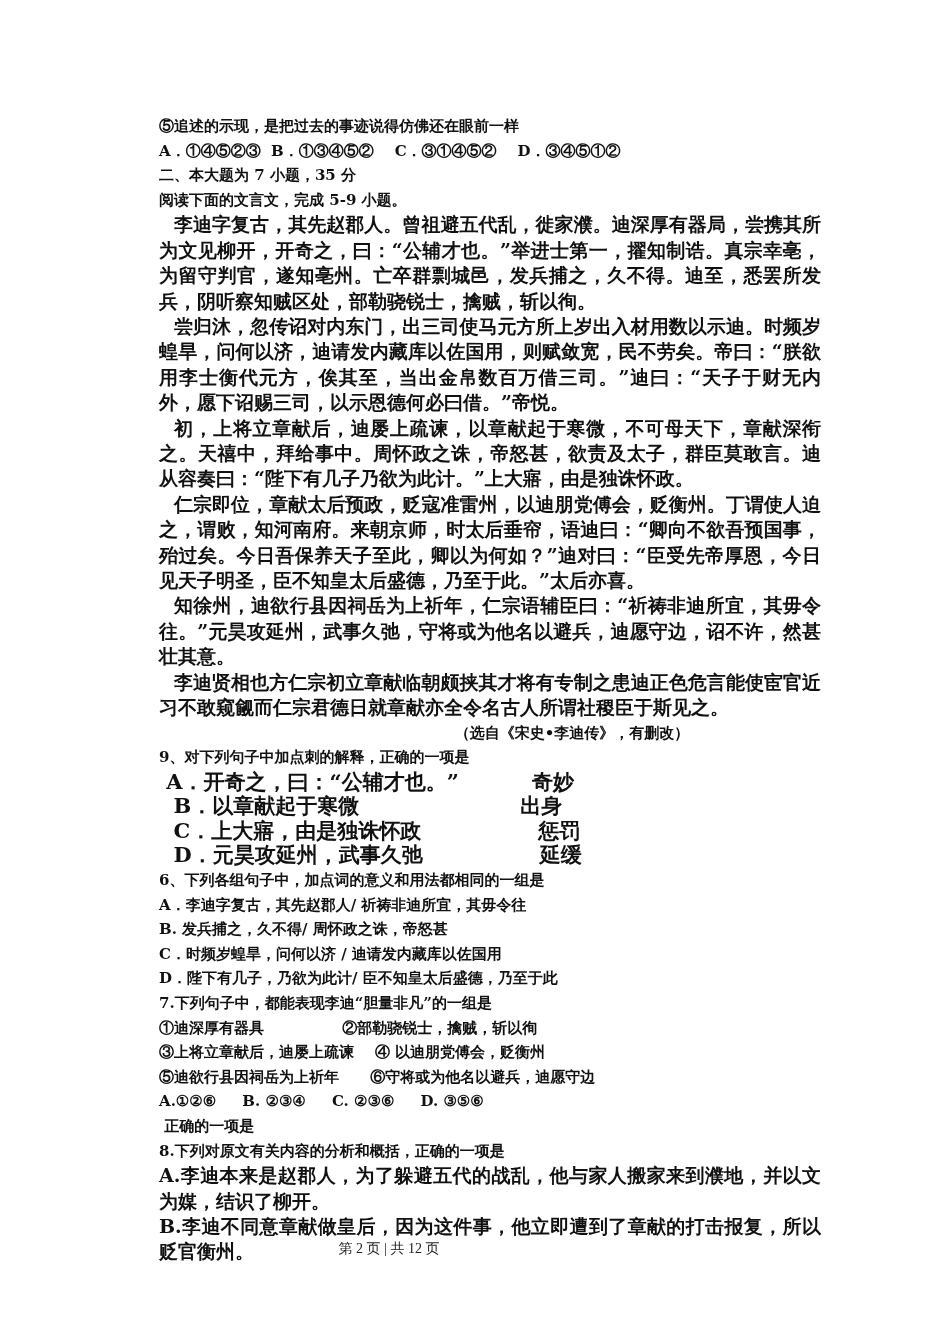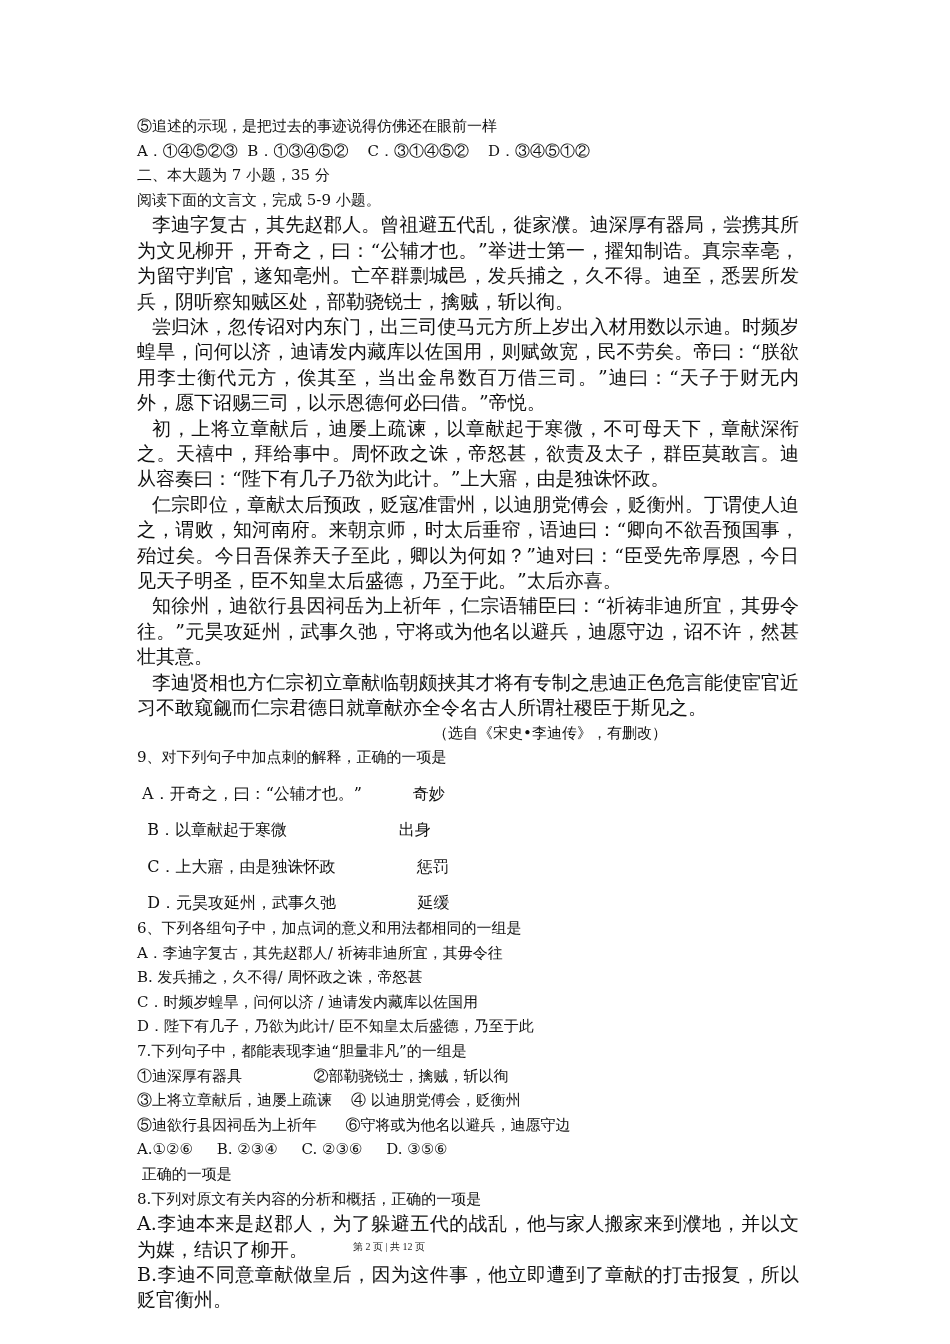--- a/index.html
+++ b/index.html
@@ -1,25 +1,25 @@
 <!DOCTYPE html>
 <html><head>
 <meta charset="utf-8">
 <style>
   html, body { margin: 0; padding: 0; background: #ffffff; }
   body { width: 950px; height: 1344px; position: relative; overflow: hidden;
          font-family: "DejaVu Serif", "Liberation Serif", serif; color: #111111; }
-  .page { position: absolute; left: 137px; top: 114px; width: 662px; }
+  .page { position: absolute; left: 159px; top: 114px; width: 662px; font-weight: bold; }
   .line { font-size: 15px; line-height: 24.6px; white-space: pre; margin: 0; }
   .indent { text-indent: 15px; }
   .para { font-size: 19px; line-height: 25.4px; margin: 0; text-align: justify; }
   .src { text-align: center; padding-left: 164px; }
-  .opt-row { display: flex; font-size: 16px; line-height: 24.6px; white-space: pre; margin-top: 12px; }
+  .opt-row { display: flex; font-size: 21px; line-height: 24.6px; white-space: pre; }
   .footer { position: absolute; left: 0; width: 778px; top: 1240px; text-align: center;
-            font-size: 10px; color: #222222; font-family: "Liberation Serif", "DejaVu Serif", serif; }
+            font-size: 14px; color: #222222; font-family: "Liberation Serif", "DejaVu Serif", serif; }
 </style>
 </head>
 <body>
 
 <div class="page">
   <p class="line">⑤追述的示现，是把过去的事迹说得仿佛还在眼前一样</p>
   <p class="line">A．①④⑤②③  B．①③④⑤②    C．③①④⑤②    D．③④⑤①②</p>
   <p class="line">二、本大题为 7 小题，35 分</p>
   <p class="line">阅读下面的文言文，完成 5-9 小题。</p>
 

